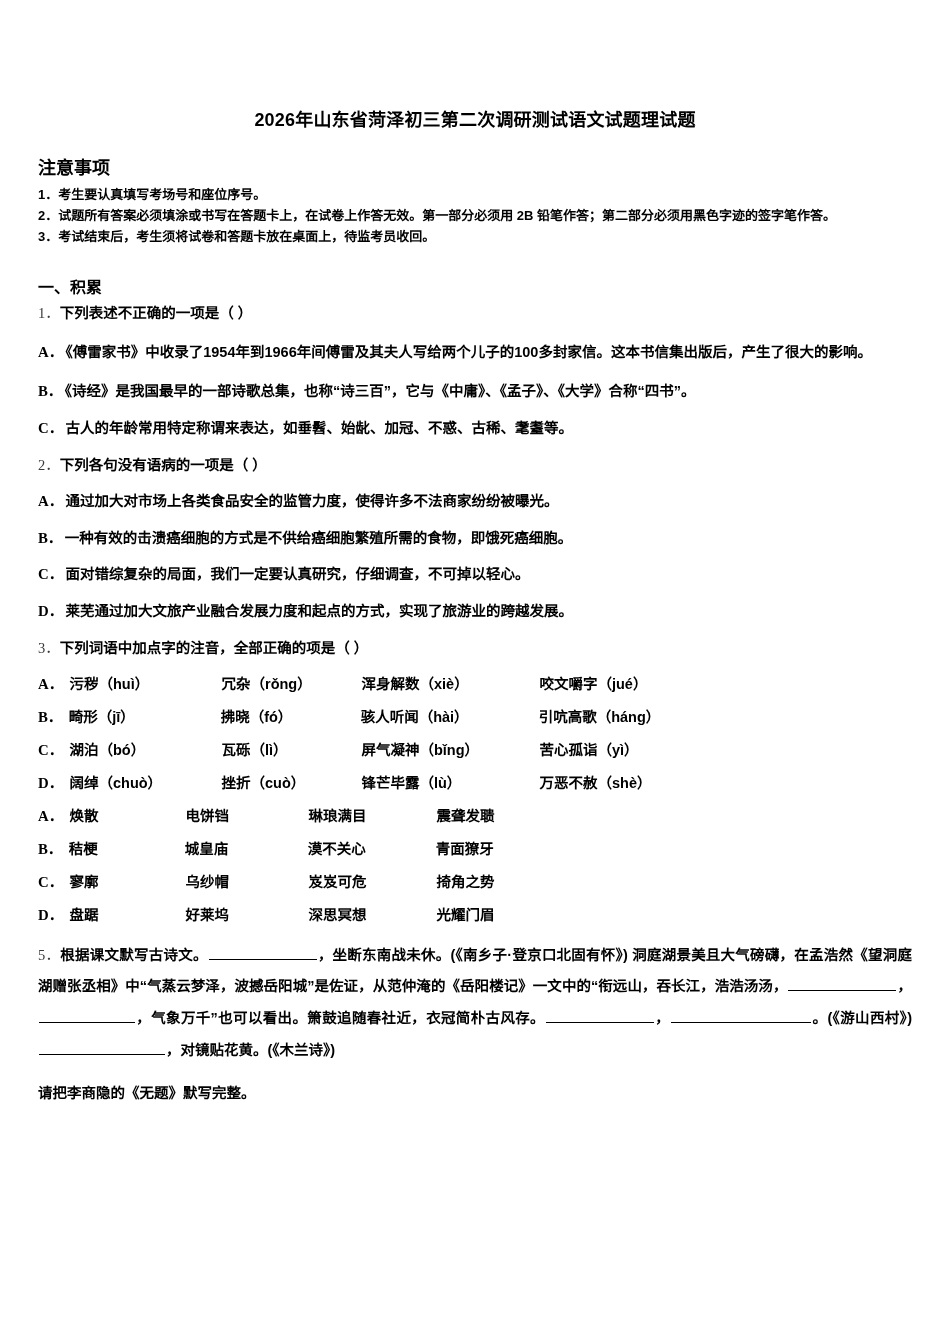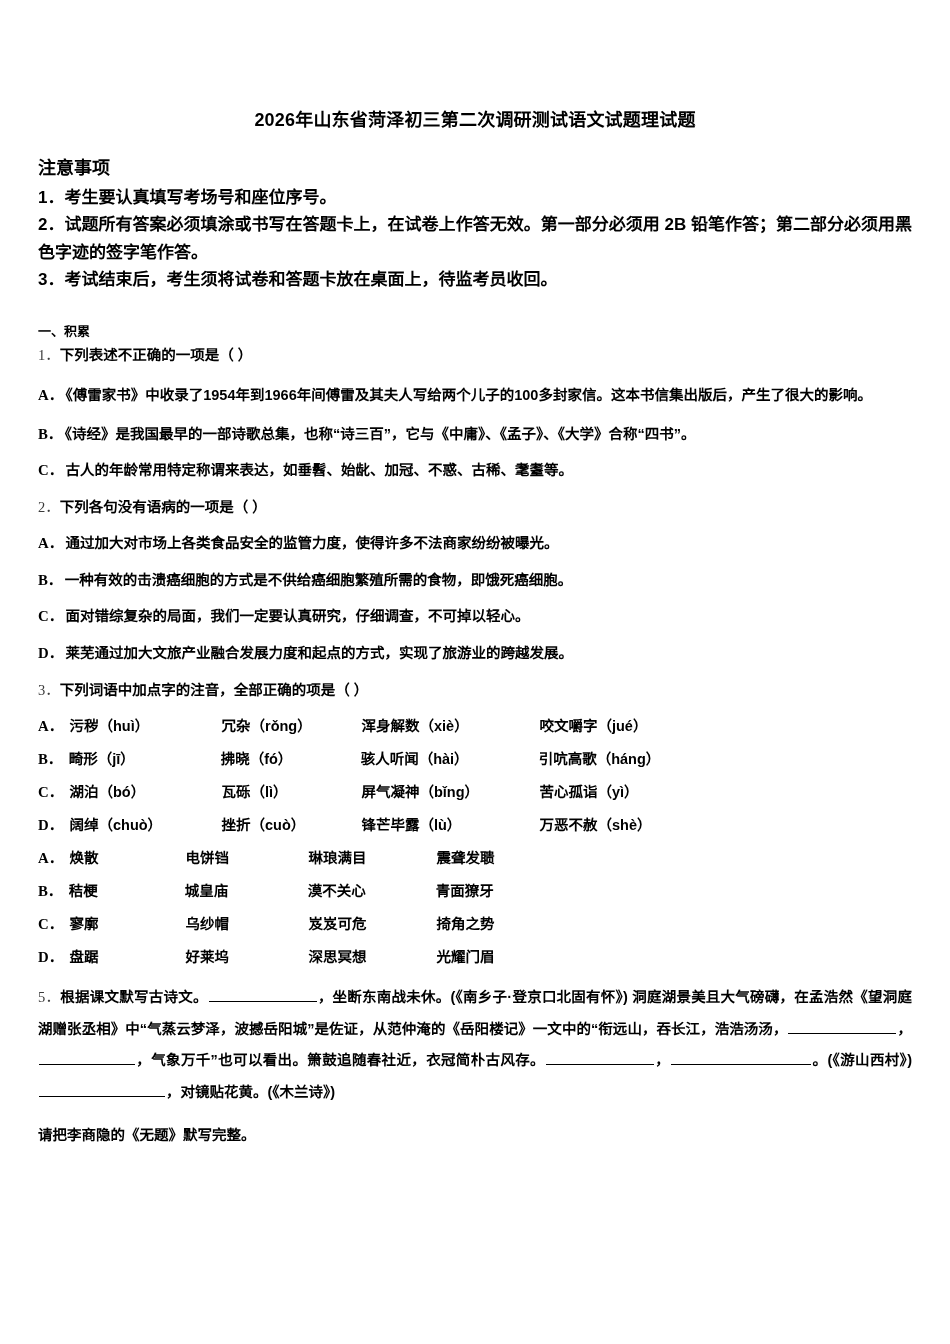--- a/index.html
+++ b/index.html
@@ -41,31 +41,31 @@
   }
   .notice-head {
     font-family: "Liberation Sans", "DejaVu Sans", sans-serif;
     font-weight: bold;
     font-size: 18px;
     line-height: 1.62;
   }
   .notice-item {
     font-family: "Liberation Sans", "DejaVu Sans", sans-serif;
     font-weight: bold;
-    font-size: 17px;
+    font-size: 13px;
     line-height: 1.62;
     text-align: justify;
     text-justify: inter-ideograph;
   }
 
   
   .section-title {
     font-family: "Liberation Sans", "DejaVu Sans", sans-serif;
     font-weight: bold;
-    font-size: 13px;
+    font-size: 16px;
     margin-top: 28px;
     line-height: 1.6;
   }
 
   
   .q-stem {
     font-family: "Liberation Sans", "DejaVu Sans", sans-serif;
     font-weight: bold;
     font-size: 14.5px;
     line-height: 1.6;

